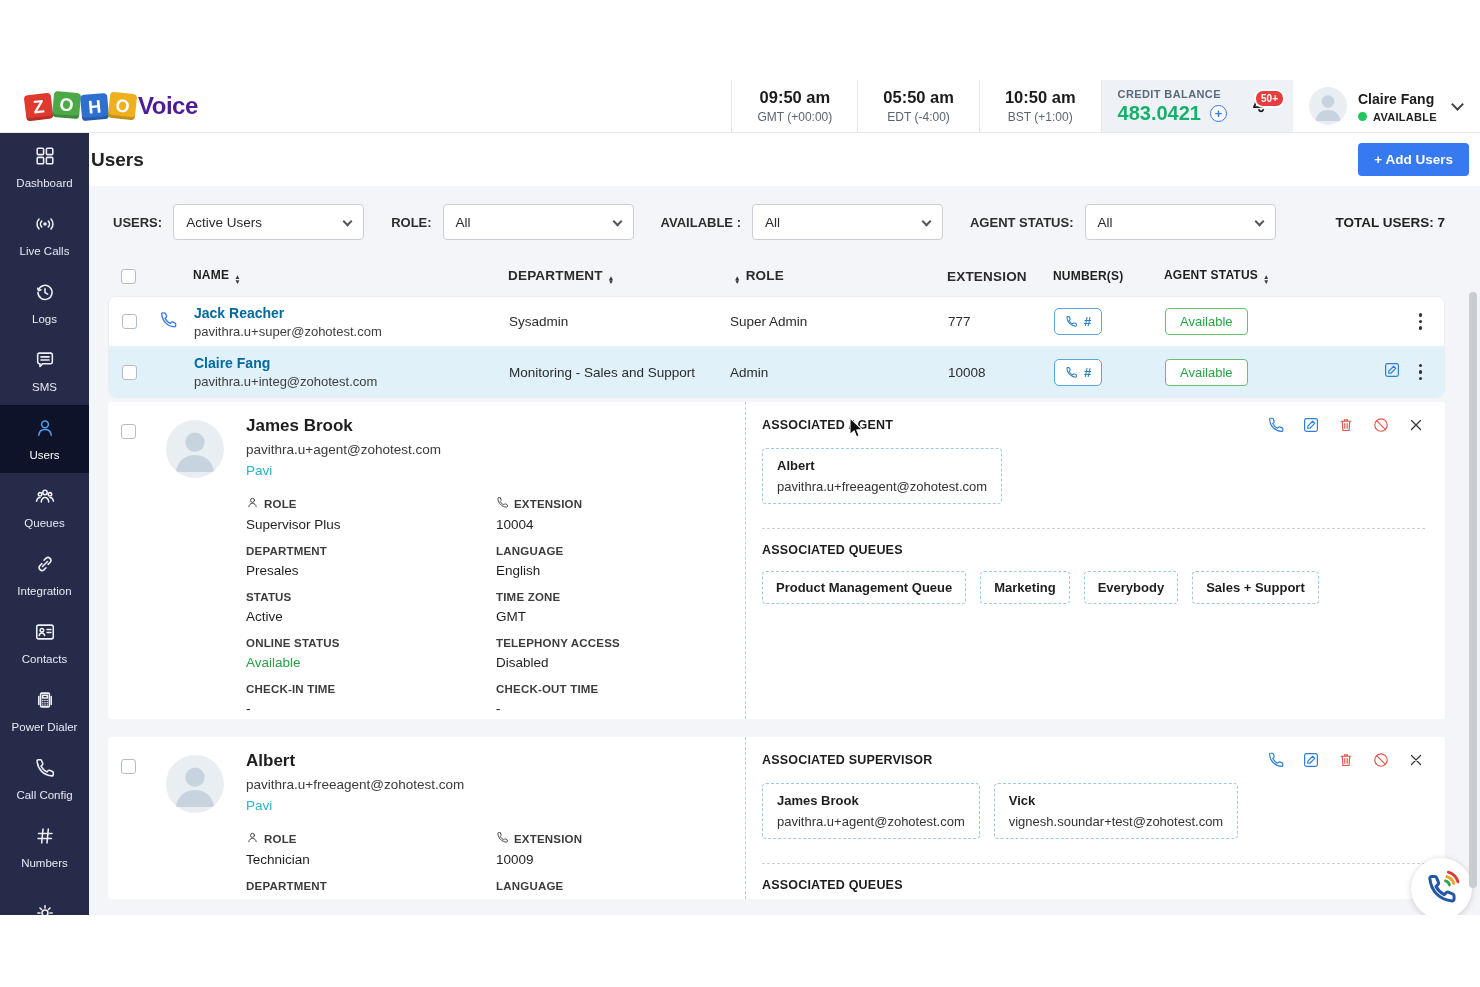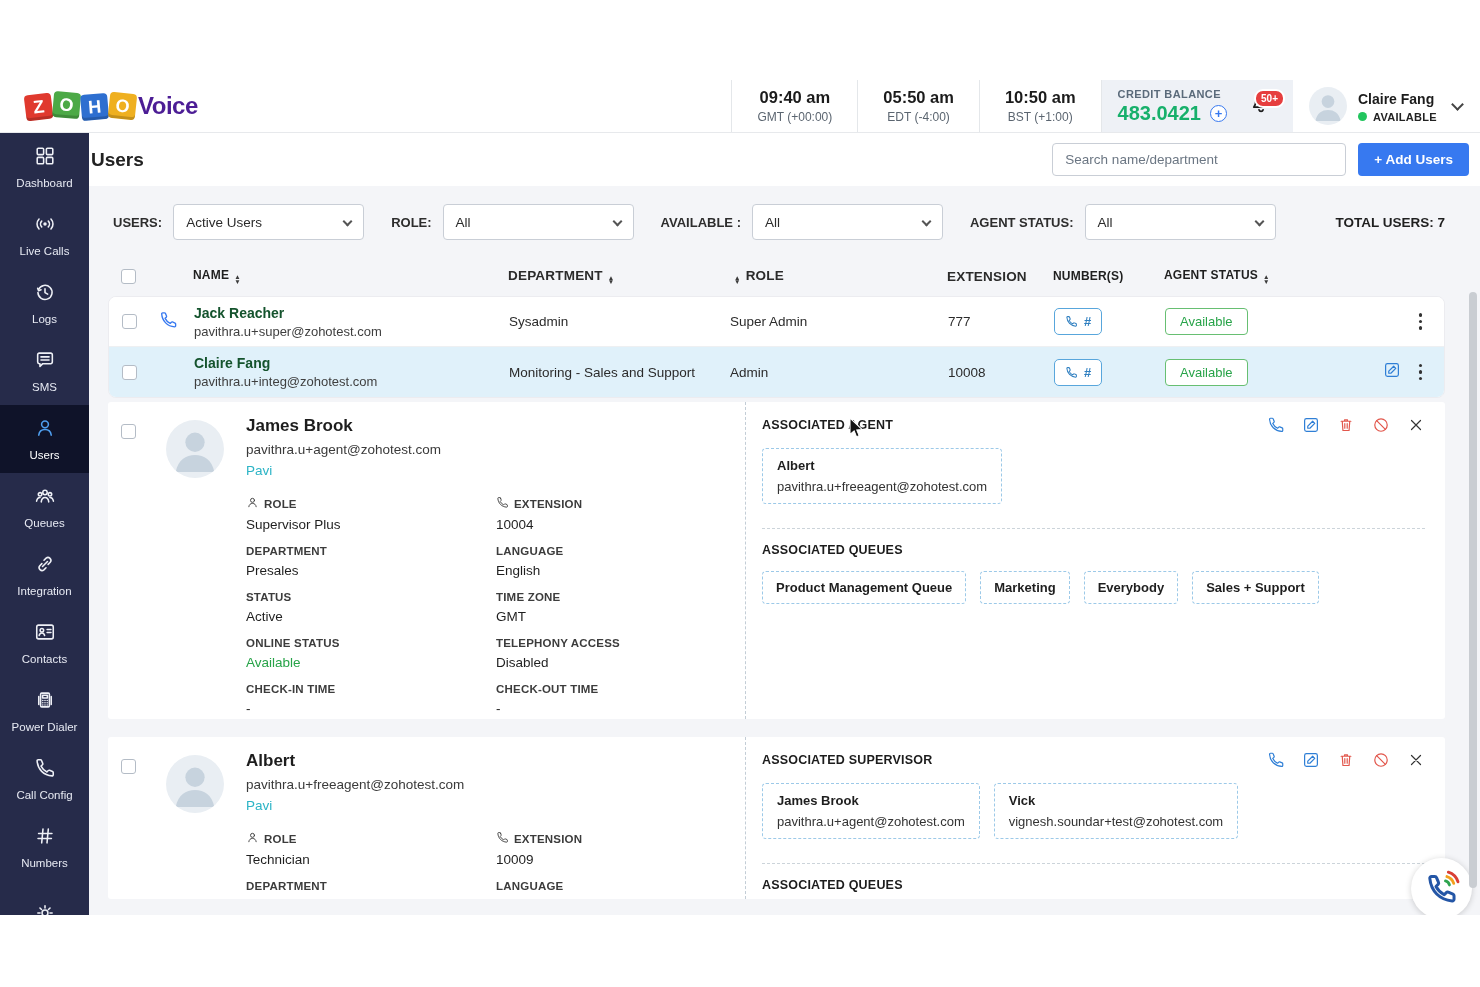--- a/index.html
+++ b/index.html
@@ -70,21 +70,21 @@
   .thead{display:flex;align-items:center;height:40px;font-size:12px;font-weight:700;color:#1f1f1f;letter-spacing:.2px}
   .rows{background:#fff;border-radius:8px;overflow:hidden;border:1px solid #ececf0}
   .trow{display:flex;align-items:center;height:50px;border-bottom:1px solid #eef0f2;background:#fff}
   .trow:last-child{border-bottom:none}
   .trow.selected{background:#e0f1fa}
   .c-check{width:40px;flex:none;display:flex;justify-content:center}
   .cb{width:15px;height:15px;border:1.5px solid #b4bcc6;border-radius:3px;background:#fff;cursor:pointer;flex:none}
   .c-name{width:330px;flex:none;position:relative;padding-left:45px}
   .c-name .row-call{position:absolute;left:10px;top:50%;transform:translateY(-50%)}
   .row-call svg{width:19px;height:19px;stroke:#3779f0;fill:none;stroke-width:1.7;stroke-linecap:round;stroke-linejoin:round}
-  .rn-name{font-size:14px;font-weight:700;color:#14532d}
+  .rn-name{font-size:14px;font-weight:700;color:#0369a1}
   .rn-email{font-size:13px;color:#3f3f3f;margin-top:3px}
   .c-dept{width:245px;flex:none;padding-left:30px;font-size:13.5px;color:#2b2b2b}
   .c-role{width:180px;flex:none;padding-left:6px;font-size:13.5px;color:#2b2b2b}
   .c-ext{width:135px;flex:none;padding-left:44px;font-size:13.5px;color:#2b2b2b}
   .c-num{width:115px;flex:none;padding-left:15px}
   .c-status{width:160px;flex:none;padding-left:11px}
   .c-actions{width:132px;flex:none;display:flex;justify-content:flex-end;align-items:center;gap:18px;padding-right:24px}
   .num-btn{display:inline-flex;align-items:center;gap:6px;border:1px solid #58a6dc;border-radius:5px;padding:5px 10px;color:#2f7fc0;font-size:13px;font-weight:700;background:#fff;cursor:pointer}
   .num-btn svg{width:13px;height:13px;stroke:#2f7fc0;fill:none;stroke-width:1.9;stroke-linecap:round;stroke-linejoin:round}
   .badge-avail{display:inline-block;border:1px solid #67bf72;color:#27a348;border-radius:4px;padding:5px 14px;font-size:13px;background:#fff}
@@ -144,21 +144,21 @@
           <span class="tile" style="background: rgb(224, 57, 46);">Z</span>
           <span class="tile" style="background: rgb(76, 169, 70);">O</span>
           <span class="tile" style="background: rgb(46, 111, 208);">H</span>
           <span class="tile" style="background: rgb(239, 176, 32);">O</span>
         </span>
       <span class="logo-product">Voice</span>
     </div>
     <div class="tb-right">
       <div style="display:flex" id="clocks">
           <div class="clock">
-            <div class="clock-time">09:40 am</div>
+            <div class="clock-time">09:50 am</div>
             <div class="clock-zone">GMT (+00:00)</div>
           </div>
           <div class="clock">
             <div class="clock-time">05:50 am</div>
             <div class="clock-zone">EDT (-4:00)</div>
           </div>
           <div class="clock">
             <div class="clock-time">10:50 am</div>
             <div class="clock-zone">BST (+1:00)</div>
           </div>
@@ -287,21 +287,20 @@
             <circle cx="12" cy="12" r="3.2"></circle>
             <path d="M12 4.2v2.4M12 17.4v2.4M4.2 12h2.4M17.4 12h2.4M6.5 6.5l1.7 1.7M15.8 15.8l1.7 1.7M17.5 6.5l-1.7 1.7M8.2 15.8l-1.7 1.7"></path>
           </svg></span>
       </div>
     </aside>
 
   <main class="content">
     <div class="page-head">
       <h1 class="page-title">Users</h1>
       <div class="ph-right">
-        <input class="search-input" placeholder="Search name/department" style="">
         <button class="btn-primary">+ Add Users</button>
       </div>
     </div>
     <div class="body">
       <div class="filters" id="filters">
           <div class="fpair">
             <span class="flabel">USERS:</span>
             <div class="fselect">
               <span>Active Users</span>
               <span class="chev"></span>

